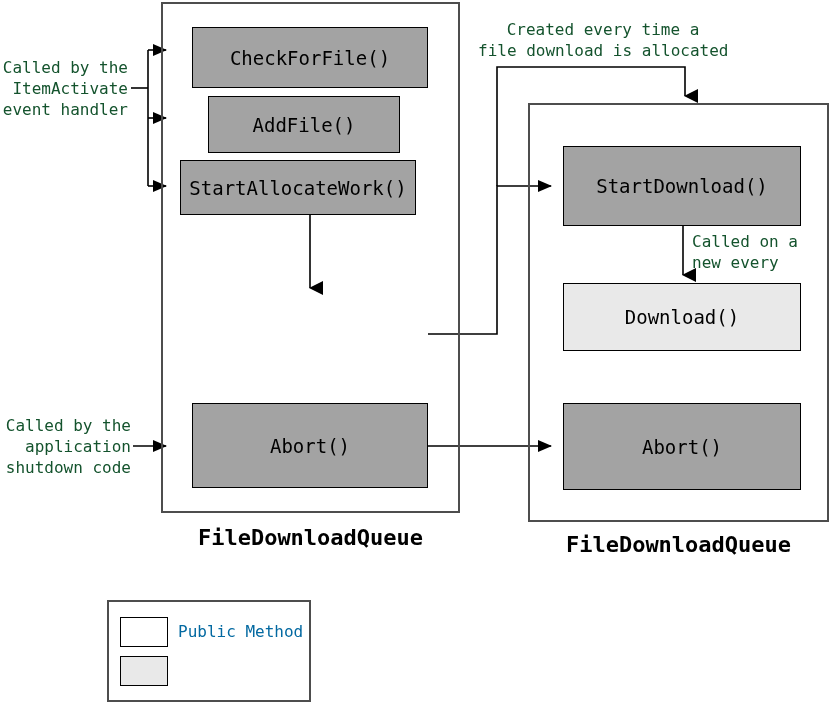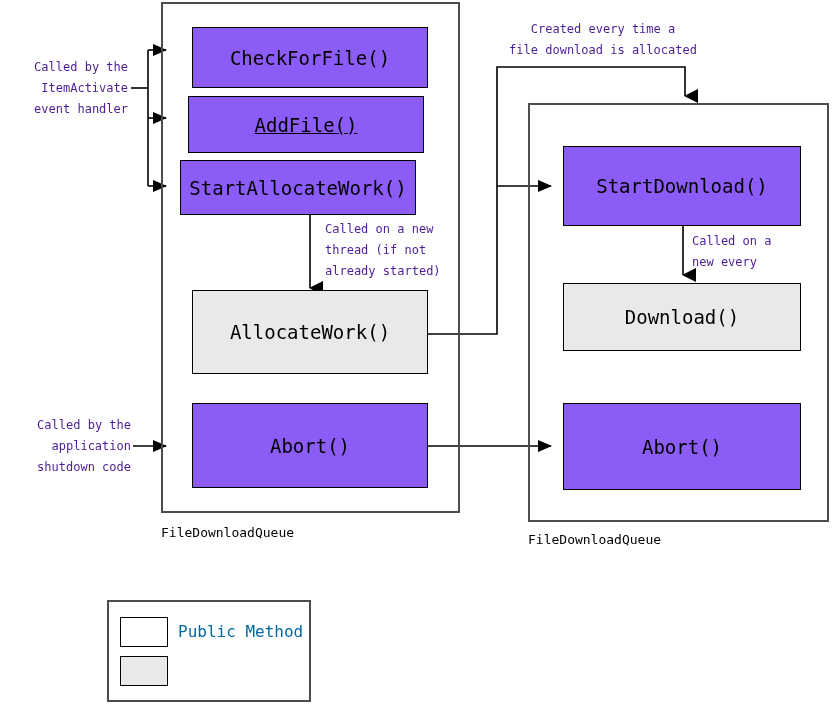--- a/index.html
+++ b/index.html
@@ -26,42 +26,42 @@
     box-sizing: border-box;
     display: flex;
     align-items: center;
     justify-content: center;
     border: 1.6px solid #000000;
     font-size: 19px;
     color: #000000;
     letter-spacing: 0px;
     white-space: nowrap;
   }
-  .box.public  { background: #8b5cf6; }
+  .box.public  { background: #a3a3a3; }
   .box.private { background: #e9e9e9; }
 
   .container-box {
     position: absolute;
     box-sizing: border-box;
     border: 2.2px solid #4d4d4d;
     background: transparent;
   }
   .container-label {
     position: absolute;
-    font-weight: normal;
-    font-size: 13px;
+    font-weight: bold;
+    font-size: 22px;
     color: #000000;
     white-space: nowrap;
-    text-align: left;
+    text-align: center;
   }
   .annot {
     position: absolute;
-    font-size: 12px;
+    font-size: 16px;
     line-height: 21px;
-    color: #4c1d95;
+    color: #14532d;
     white-space: pre;
   }
   .annot.right-align { text-align: right; }
   .annot.center-align { text-align: center; }
   .annot.left-align { text-align: left; }
 
   .legend-frame {
     position: absolute;
     box-sizing: border-box;
     border: 2.2px solid #4d4d4d;
@@ -128,31 +128,28 @@
       <path d="M428,446 L551,446" marker-end="url(#arrowR)"></path>
     </g>
   </svg>
 
   <div class="container-box" style="left:161px; top:2px; width:299px; height:511px;"></div>
 
   <div class="box public" style="left:192px; top:27px; width:236px; height:61px;">
     <span>CheckForFile()</span>
   </div>
 
-  <div class="box public" style="left:188px; top:96px; width:236px; height:57px;text-decoration:underline;">
+  <div class="box public" style="left:208px; top:96px; width:192px; height:57px;">
     <span>AddFile()</span>
   </div>
 
   <div class="box public" style="left:180px; top:160px; width:236px; height:55px;">
     <span>StartAllocateWork()</span>
   </div>
 
-  <div class="box private" style="left:192px; top:290px; width:236px; height:84px;">
-    <span>AllocateWork()</span>
-  </div>
 
   <div class="box public" style="left:192px; top:403px; width:236px; height:85px;">
     <span>Abort()</span>
   </div>
 
   <div class="container-label" style="left:161px; top:525px; width:299px;">FileDownloadQueue</div>
 
   <div class="container-box" style="left:528px; top:103px; width:301px; height:419px;"></div>
 
   <div class="box public" style="left:563px; top:146px; width:238px; height:80px;">
@@ -166,23 +163,20 @@
   <div class="box public" style="left:563px; top:403px; width:238px; height:87px;">
     <span>Abort()</span>
   </div>
 
   <div class="container-label" style="left:528px; top:532px; width:301px;">FileDownloadQueue</div>
 
   <div class="annot right-align" style="left:0px; top:57px; width:128px;">Called by the
 ItemActivate
 event handler</div>
 
-  <div class="annot left-align" style="left:325px; top:219px; width:170px;">Called on a new
-thread (if not
-already started)</div>
 
   <div class="annot right-align" style="left:0px; top:415px; width:131px;">Called by the
 application
 shutdown code</div>
 
   <div class="annot center-align" style="left:478px; top:19px; width:250px;">Created every time a
 file download is allocated</div>
 
   <div class="annot left-align" style="left:692px; top:231px; width:120px;">Called on a
 new every</div>

